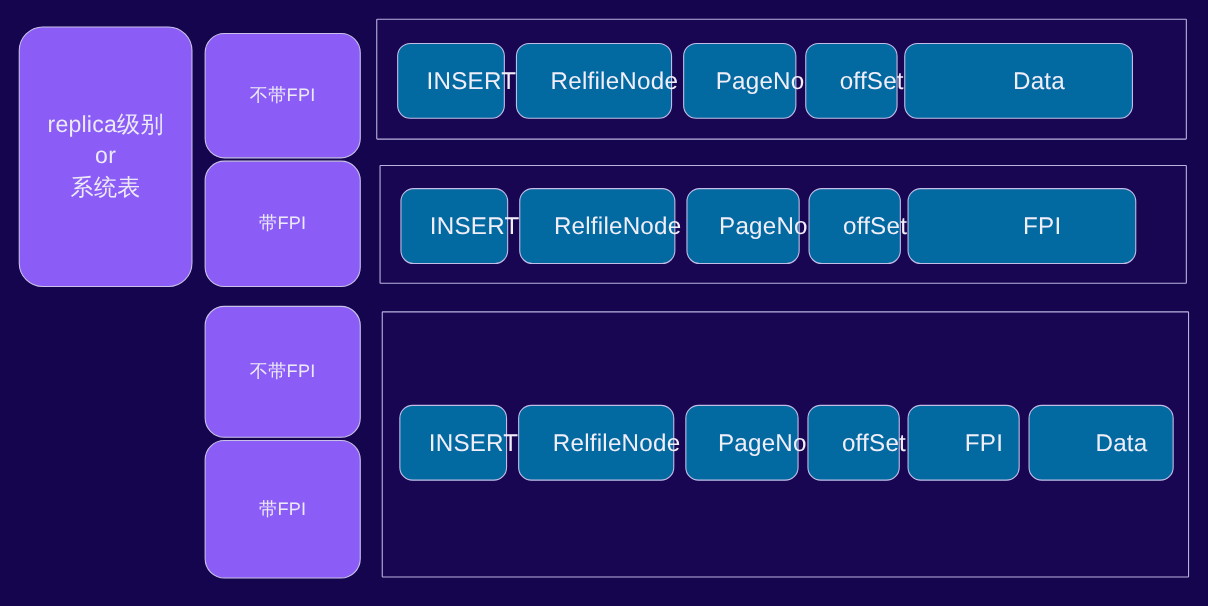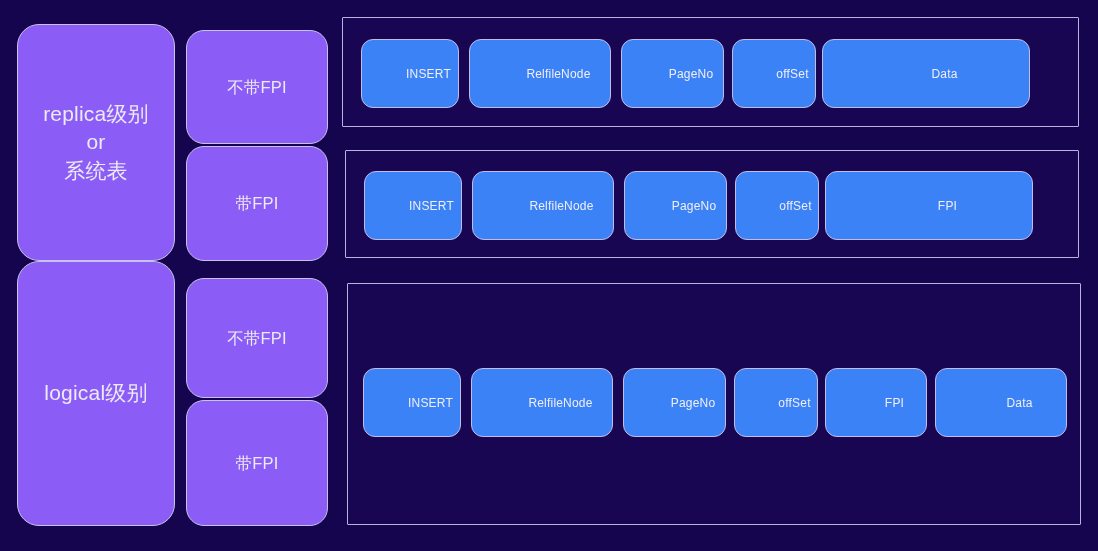--- a/index.html
+++ b/index.html
@@ -56,41 +56,40 @@
     border-radius: 1px;
     background: #190652;
   }
 
   
   .field-box {
     position: absolute;
     box-sizing: border-box;
     border: 1.4px solid #c2bce6;
     border-radius: 12px;
-    background: #3b82f6;
+    background: #0369a1;
     color: #f0eef9;
     display: flex;
     align-items: center;
     justify-content: center;
-    font-size: 12px;
+    font-size: 22px;
     letter-spacing: 0.2px;
     white-space: nowrap;
     padding-left: 37px;
   }
 </style>
 </head>
 <body>
 
 <div id="canvas">
 
   <div class="node level-box" style="left:17px; top:24px; width:158px; height:237px;">replica级别
 or
 系统表</div>
 
-  <div class="node level-box" style="left:17px; top:261px; width:158px; height:265px;">logical级别</div>
 
   <div class="node variant-box" style="left:186px; top:30px; width:142px; height:114px;">不带FPI</div>
 
   <div class="node variant-box" style="left:186px; top:146px; width:142px; height:115px;">带FPI</div>
 
   <div class="node variant-box" style="left:186px; top:278px; width:142px; height:120px;">不带FPI</div>
 
   <div class="node variant-box" style="left:186px; top:400px; width:142px; height:126px;">带FPI</div>
 
   <div class="record-frame" style="left:342px; top:17px; width:737px; height:110px;">

